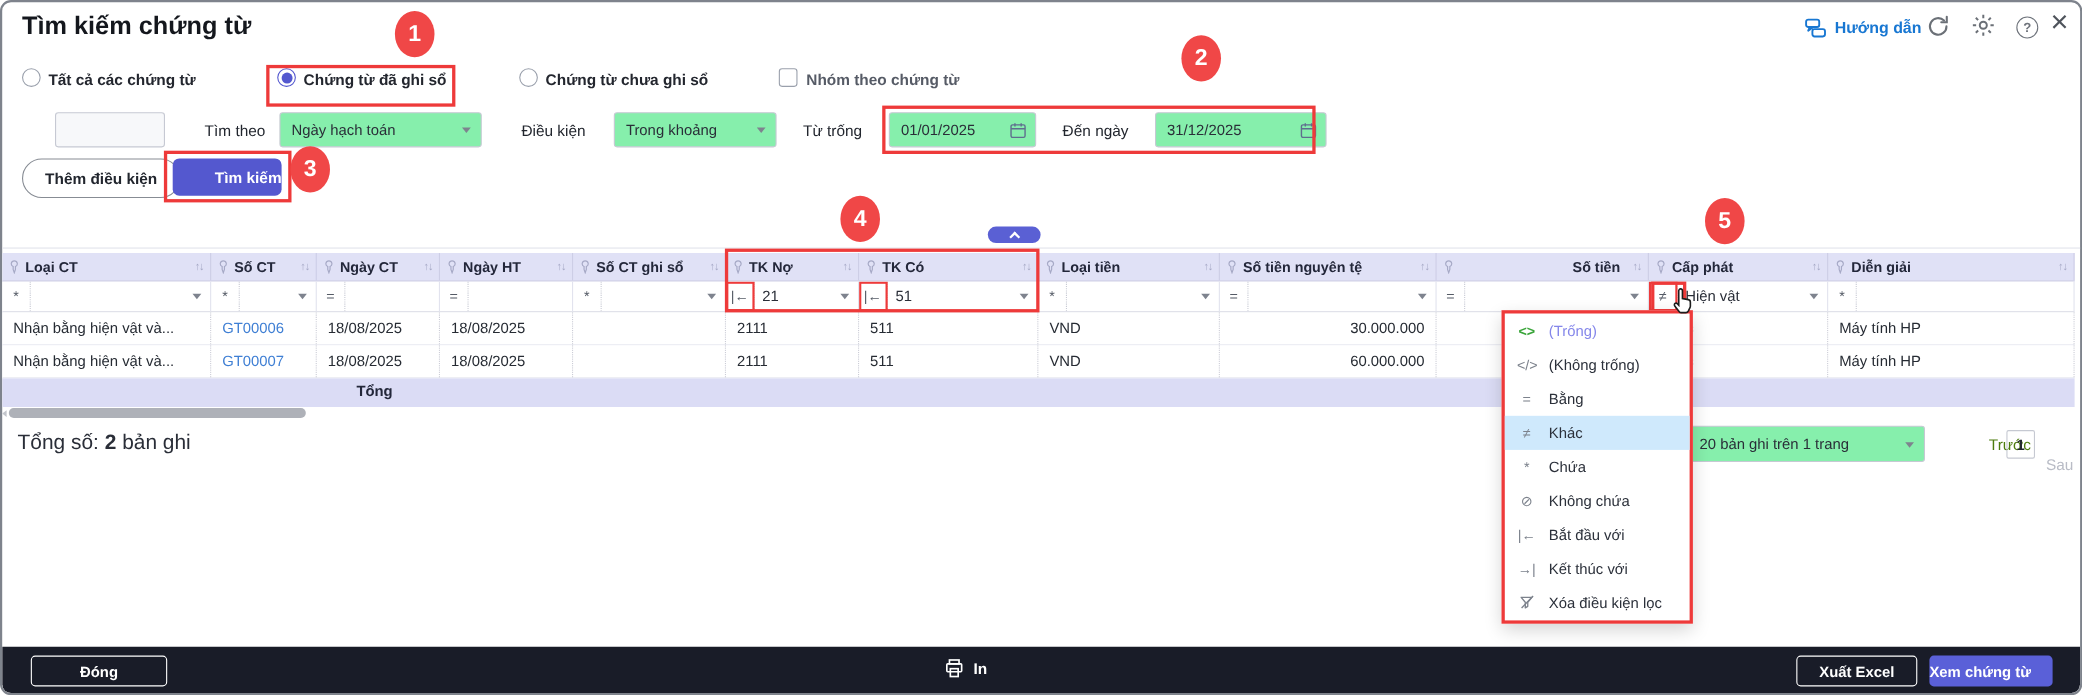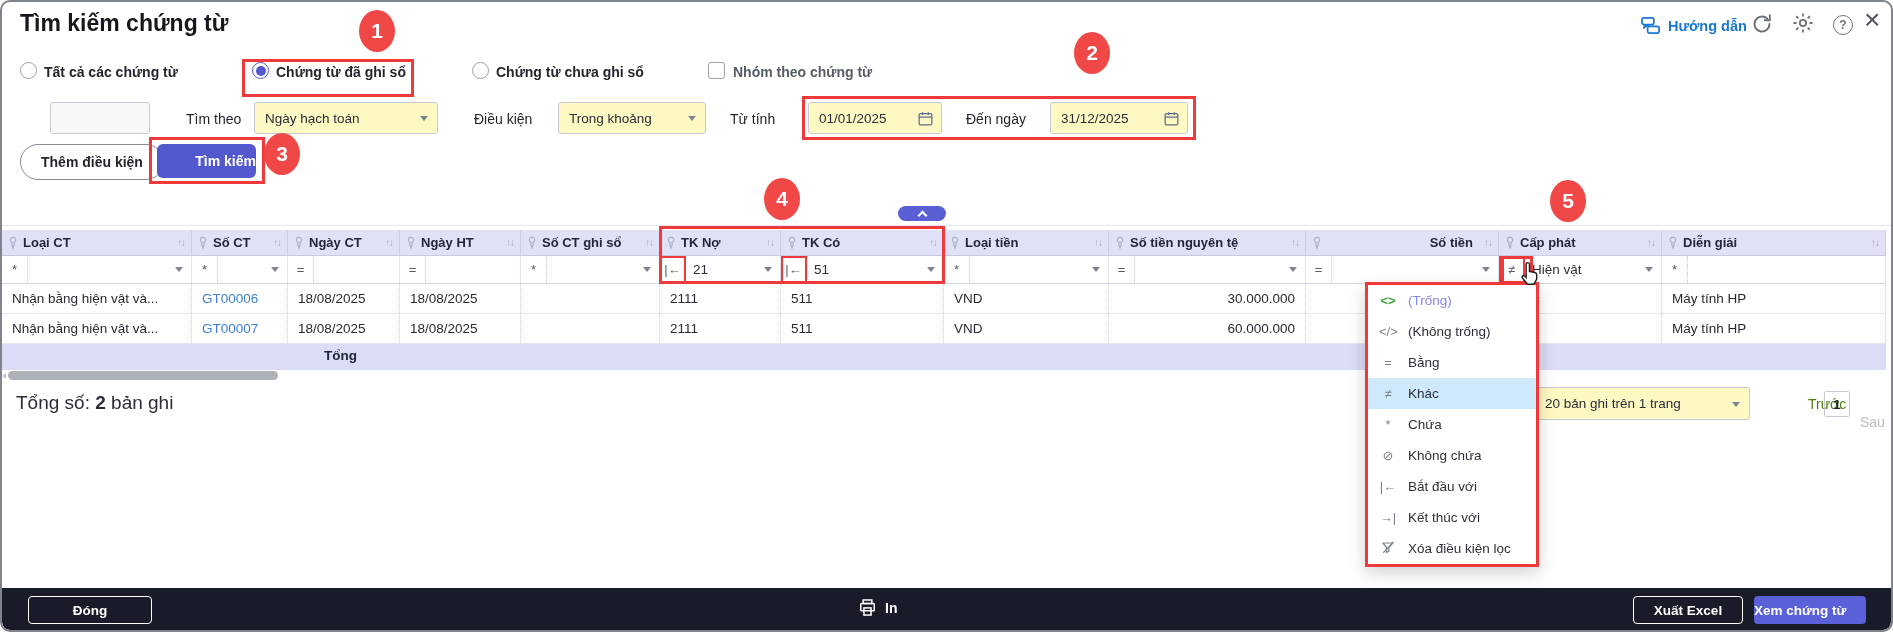--- a/index.html
+++ b/index.html
@@ -24,21 +24,21 @@
   
   .radio{ width:17px; height:17px; border:1.6px solid #9aa0ac; border-radius:50%; background:#fff; }
   .radio.sel{ border-color:#5458cf; position:relative; }
   .radio.sel::after{ content:""; position:absolute; inset:2.5px; background:#5458cf; border-radius:50%; }
   .checkbox{ width:17px; height:17px; border:1.6px solid #9aa0ac; border-radius:3px; background:#fff; }
   .rlabel{ font-weight:600; font-size:14px; color:#23262e; white-space:nowrap; }
   .clabel{ font-weight:600; font-size:14px; color:#565b66; white-space:nowrap; }
 
   
   .flabel{ font-size:14px; color:#22262e; white-space:nowrap; }
-  .ctrl{ position:absolute; height:32px; background:#fef9c3; border:1px solid #c6c9d3; border-radius:3px;
+  .ctrl{ position:absolute; height:32px; background:#86efac; border:1px solid #c6c9d3; border-radius:3px;
          display:flex; align-items:center; font-size:13.5px; color:#2a2e38; }
   .ctrl .txt{ padding-left:10px; white-space:nowrap; }
   .tri{ width:0; height:0; border-left:4.5px solid transparent; border-right:4.5px solid transparent;
         border-top:5px solid #7e838e; }
   .tri-r{ position:absolute; right:9px; top:50%; margin-top:-2px; }
   .cal{ position:absolute; right:7px; top:7px; }
   .ghost-input{ left:48px; top:100px; width:100px; height:32px; background:#f7f8fa;
         border:1px solid #c6c9d3; border-radius:3px; }
   .btn-pill{ left:18px; top:142px; height:36px; padding:0 20px; display:flex; align-items:center;
         border:1.5px solid #878c94; border-radius:18px; background:#fff; font-weight:600;
@@ -185,33 +185,33 @@
     <span class="txt">Ngày hạch toán</span>
     <span class="tri tri-r"></span>
   </div>
 
   <div class="abs flabel" style="left:472px;top:109px">Điều kiện</div>
   <div class="ctrl" style="left:556px;top:100px;width:148px">
     <span class="txt">Trong khoảng</span>
     <span class="tri tri-r"></span>
   </div>
 
-  <div class="abs flabel" style="left:728px;top:109px">Từ tính</div>
+  <div class="abs flabel" style="left:728px;top:109px">Từ trống</div>
   <div class="ctrl" style="left:806px;top:100px;width:134px">
     <span class="txt">01/01/2025</span>
     <svg class="cal" width="17" height="17" viewBox="0 0 24 24" fill="none" stroke="#5f6e8e" stroke-width="1.8">
       <rect x="3" y="5" width="18" height="16" rx="2"></rect>
         <line x1="3" y1="10" x2="21" y2="10"></line>
       <line x1="8" y1="3" x2="8" y2="7"></line>
         <line x1="16" y1="3" x2="16" y2="7"></line>
     </svg>
   </div>
 
   <div class="abs flabel" style="left:964px;top:109px">Đến ngày</div>
-  <div class="ctrl" style="left:1048px;top:100px;width:138px">
+  <div class="ctrl" style="left:1048px;top:100px;width:156px">
     <span class="txt">31/12/2025</span>
     <svg class="cal" width="17" height="17" viewBox="0 0 24 24" fill="none" stroke="#5f6e8e" stroke-width="1.8">
       <rect x="3" y="5" width="18" height="16" rx="2"></rect>
         <line x1="3" y1="10" x2="21" y2="10"></line>
       <line x1="8" y1="3" x2="8" y2="7"></line>
         <line x1="16" y1="3" x2="16" y2="7"></line>
     </svg>
   </div>
 
   <div class="abs btn-pill">

